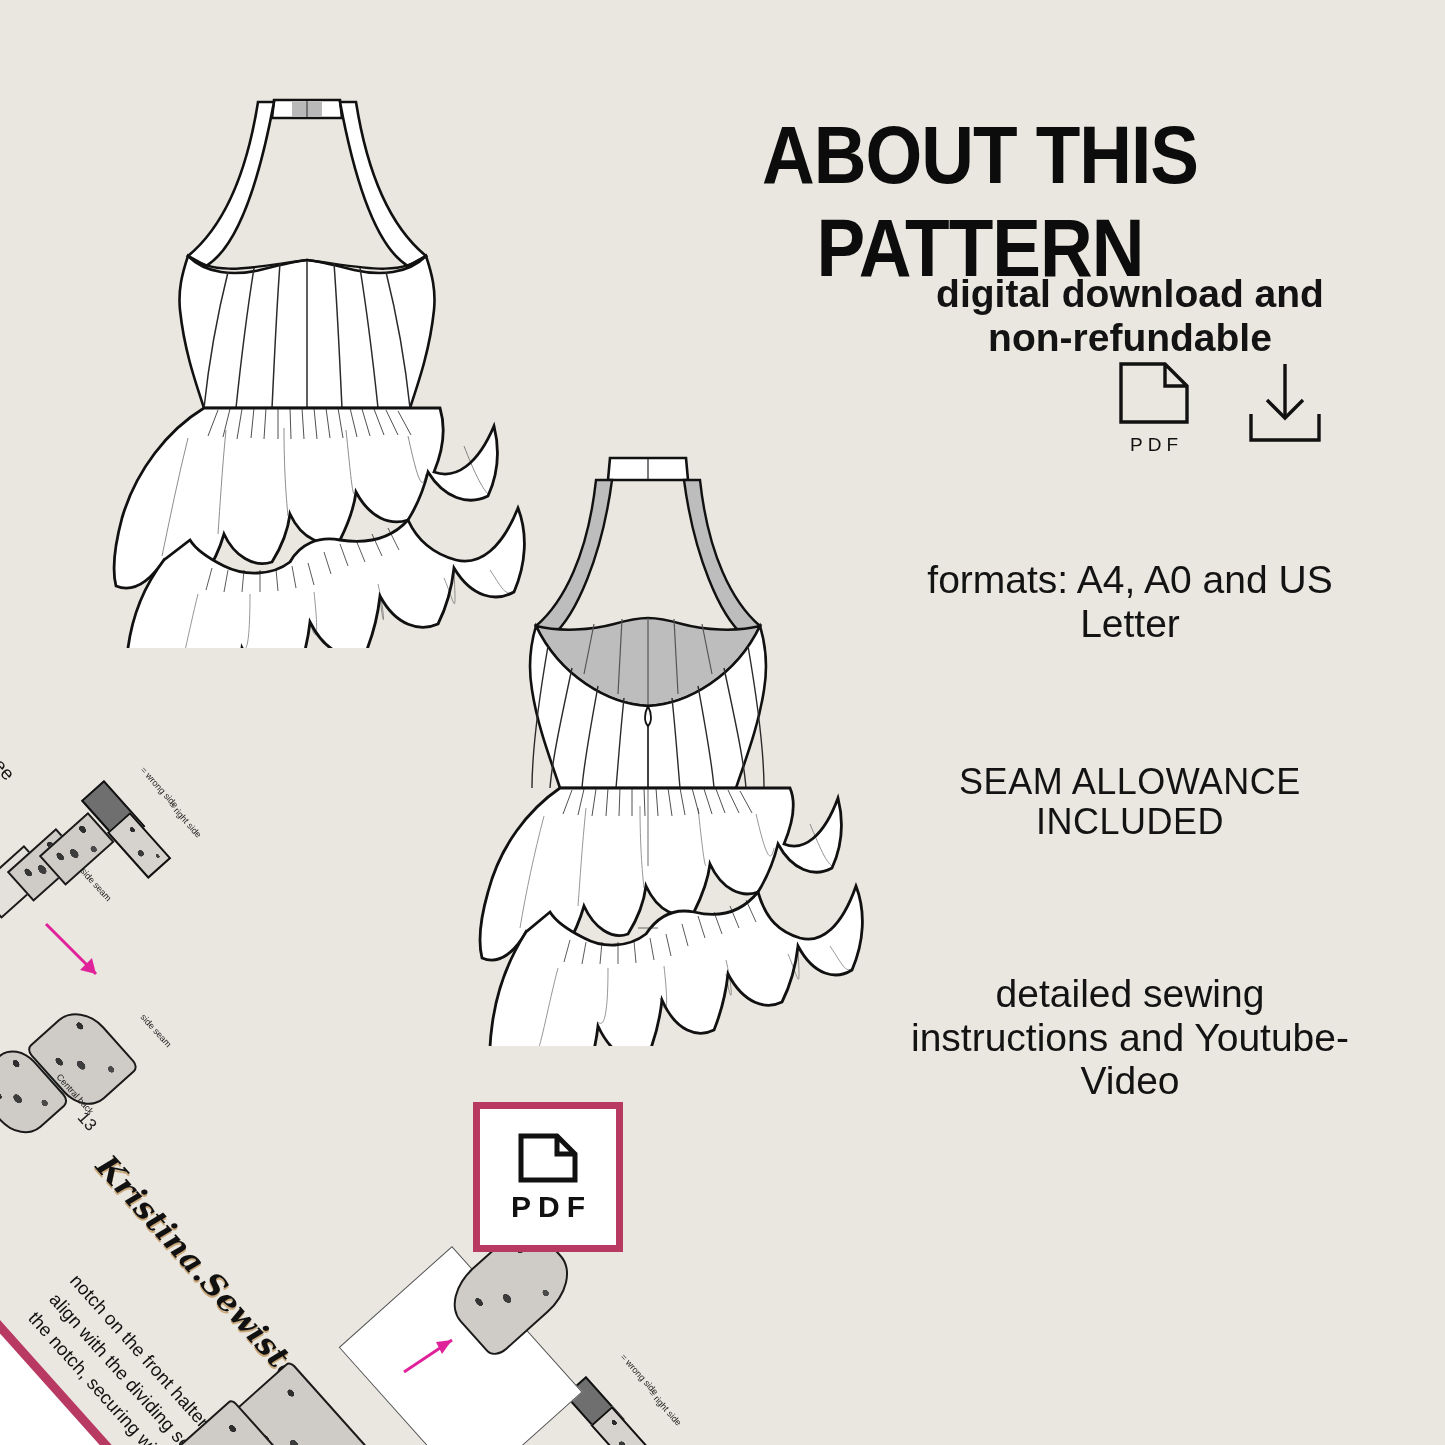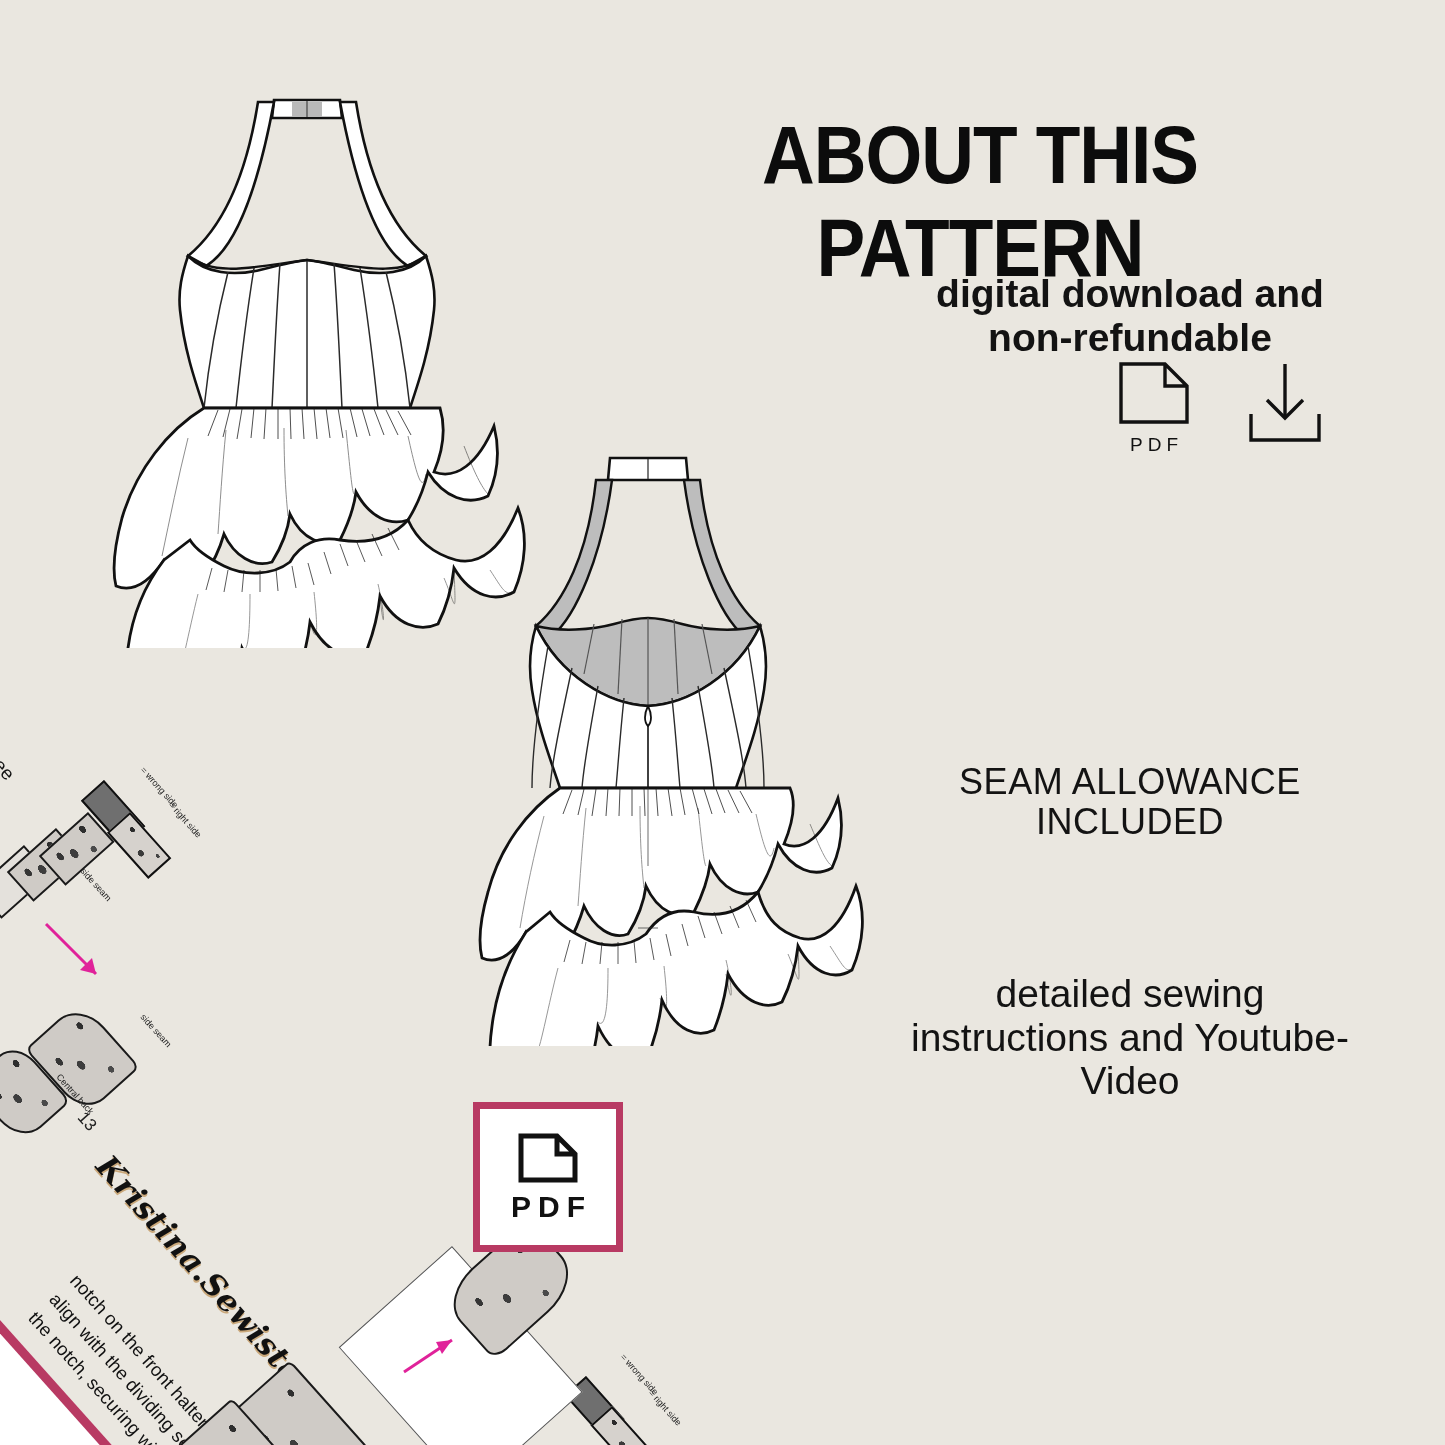--- a/index.html
+++ b/index.html
@@ -463,19 +463,20 @@
       </svg>
       <div class="icon-pdf-label">PDF</div>
     </div>
     <svg width="80" height="88" viewBox="0 0 80 88">
       <line x1="40" y1="4" x2="40" y2="56" stroke="#111" stroke-width="3.4"></line>
       <path d="M22 40 L40 58 L58 40" fill="none" stroke="#111" stroke-width="3.4" stroke-linecap="butt" stroke-linejoin="miter"></path>
       <path d="M6 54 L6 80 L74 80 L74 54" fill="none" stroke="#111" stroke-width="3.4"></path>
     </svg>
   </div>
 
+  <div class="feature" id="feat-formats">formats: A4, A0 and US Letter</div>
 
   <div class="feature" id="feat-seam">SEAM ALLOWANCE INCLUDED</div>
 
   <div class="feature" id="feat-sewing">detailed sewing instructions and Youtube-Video</div>
 
 
 </div>
 
 </body></html>

